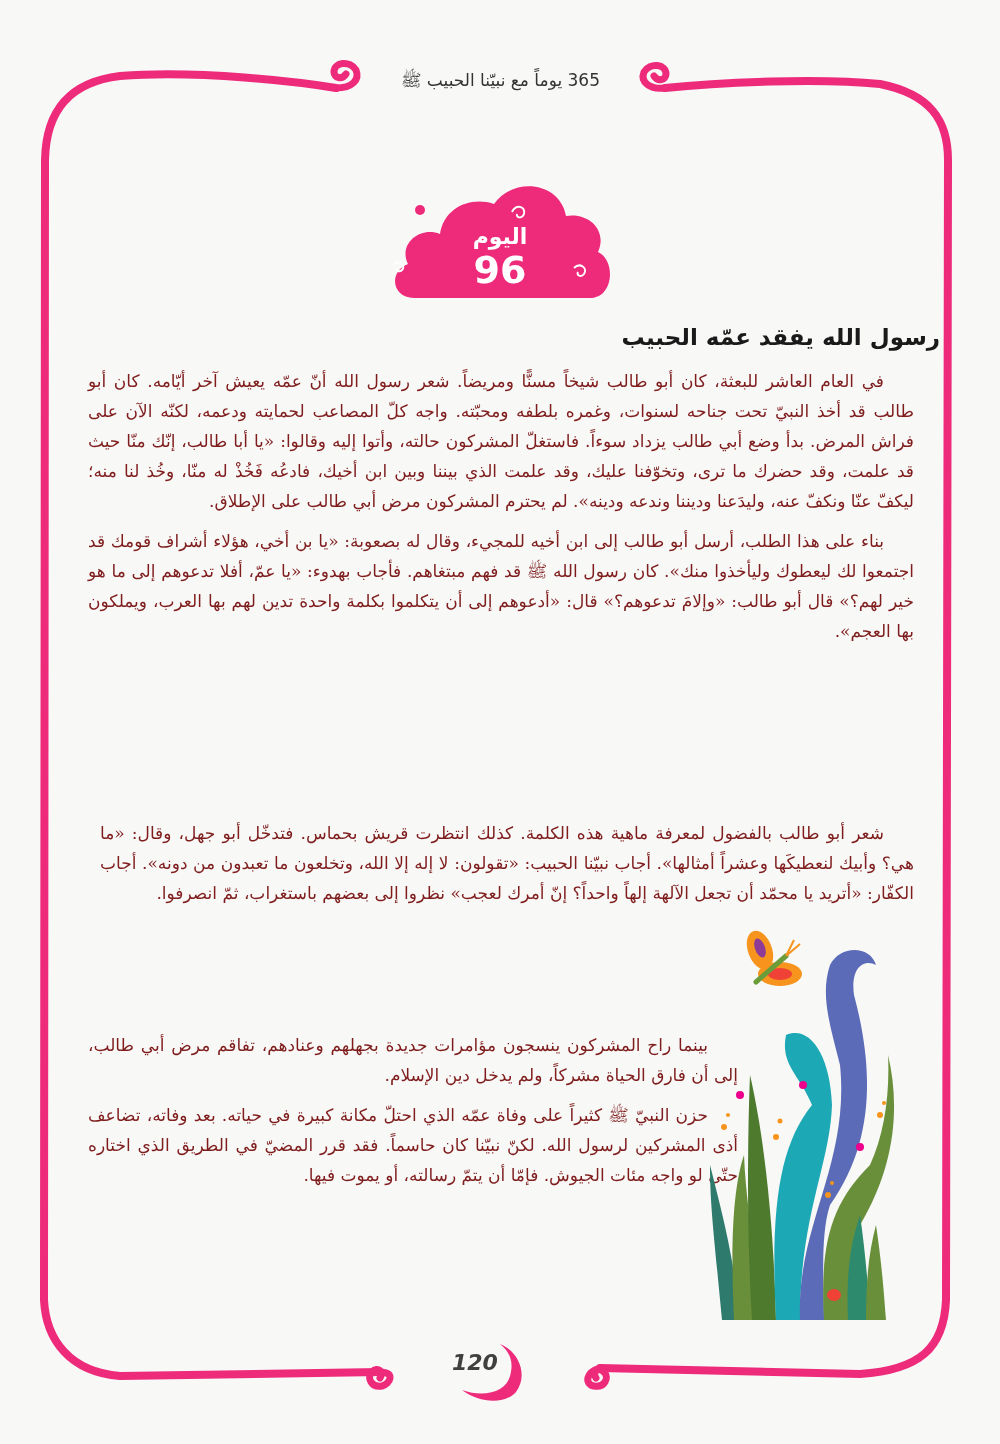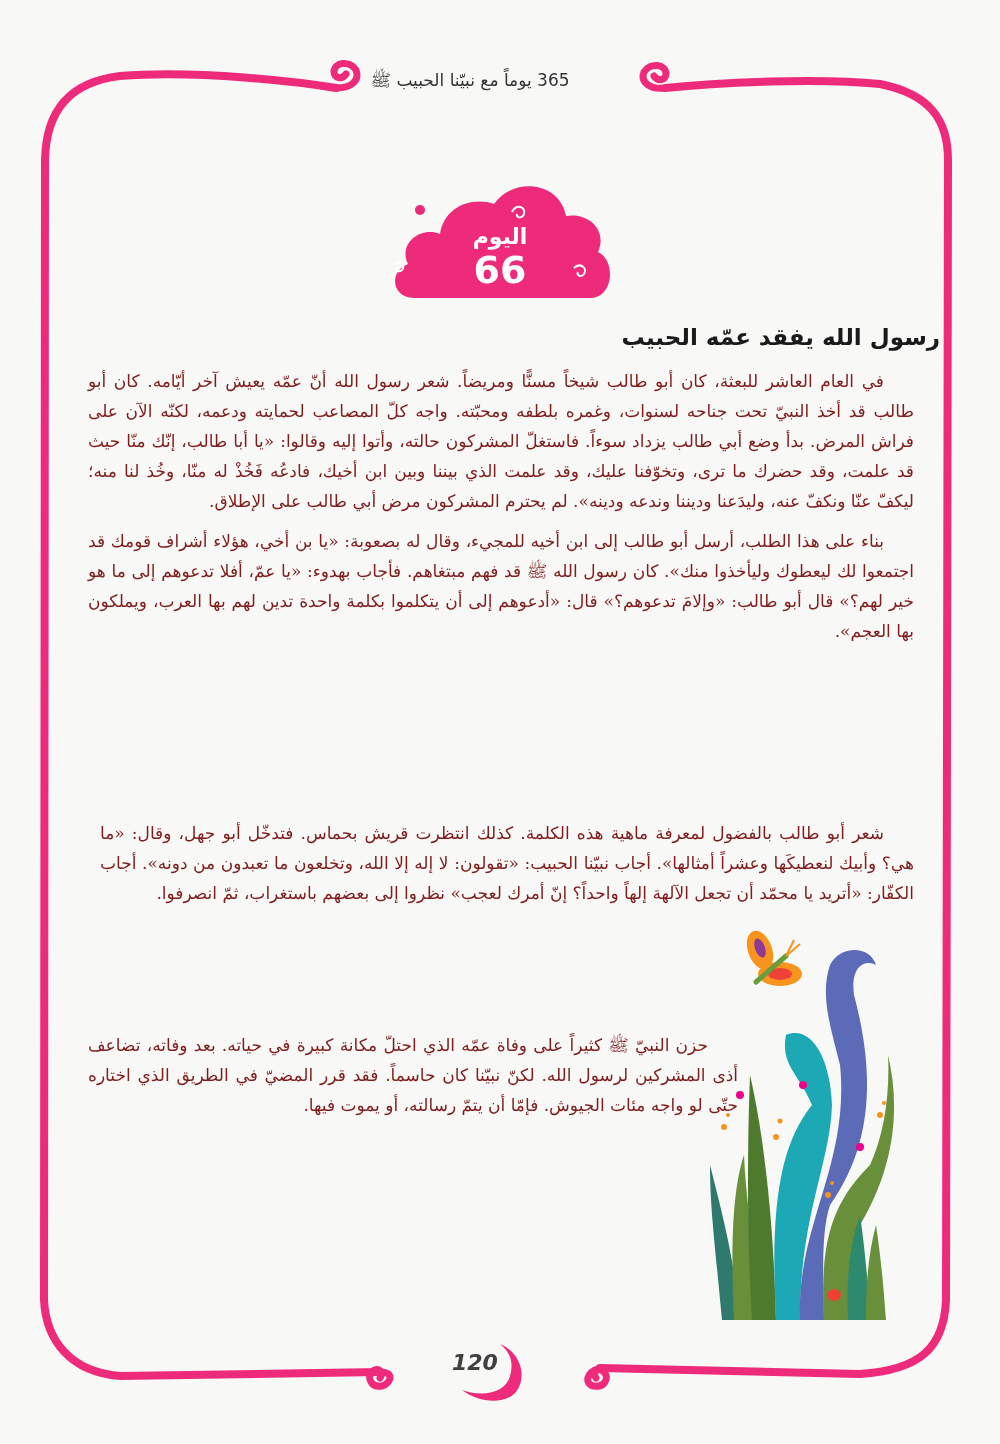--- a/index.html
+++ b/index.html
@@ -4,21 +4,21 @@
 <style>
   html, body { margin:0; padding:0; }
   body {
     width:1000px; height:1444px; position:relative; overflow:hidden;
     background:#f8f8f7;
     font-family:"DejaVu Sans", sans-serif;
   }
   .border-svg { position:absolute; left:0; top:0; width:1000px; height:1444px; }
   .running-header {
     position:absolute; top:70px; left:340px; width:260px;
-    text-align:center; direction:rtl;
+    text-align:right; direction:rtl;
     font-size:17px; color:#333;
     font-family:"DejaVu Sans", sans-serif;
   }
   .cloud-wrap { position:absolute; left:384px; top:168px; width:232px; height:140px; }
   .cloud-text {
     position:absolute; left:0; top:0; width:100%; text-align:center; color:#fff;
   }
   .day-label { position:absolute; top:56px; width:100%; font-size:22px; font-weight:bold; direction:rtl; }
   .day-number { position:absolute; top:80px; width:100%; font-size:38px; font-weight:bold; font-family:"DejaVu Sans", sans-serif; }
   .title {
@@ -69,37 +69,38 @@
       <path d="M128 44 c 4 -8, 14 -6, 12 2 c -2 5, -8 4, -7 0"></path>
       <path d="M190 100 c 6 -6, 14 0, 10 6 c -3 4, -8 1, -6 -2"></path>
       <path d="M10 96 c 6 -4, 12 2, 8 6 c -3 3, -7 0, -5 -2"></path>
     </g>
     <circle cx="36" cy="42" r="5" fill="#ee2a7b"></circle>
     <circle cx="146" cy="34" r="4" fill="#ee2a7b"></circle>
     <circle cx="186" cy="72" r="4" fill="#ee2a7b"></circle>
   </svg>
   <div class="cloud-text">
     <div class="day-label">اليوم</div>
-    <div class="day-number">66</div>
+    <div class="day-number">96</div>
   </div>
 </div>
 
 <div class="title">رسول الله يفقد عمّه الحبيب</div>
 
 <div class="body-text p-full" style="top:366px;">
   <p>في العام العاشر للبعثة، كان أبو طالب شيخاً مسنًّا ومريضاً. شعر رسول الله أنّ عمّه يعيش آخر أيّامه. كان أبو طالب قد أخذ النبيّ تحت جناحه لسنوات، وغمره بلطفه ومحبّته. واجه كلّ المصاعب لحمايته ودعمه، لكنّه الآن على فراش المرض. بدأ وضع أبي طالب يزداد سوءاً. فاستغلّ المشركون حالته، وأتوا إليه وقالوا: «يا أبا طالب، إنّك منّا حيث قد علمت، وقد حضرك ما ترى، وتخوّفنا عليك، وقد علمت الذي بيننا وبين ابن أخيك، فادعُه فَخُذْ له منّا، وخُذ لنا منه؛ ليكفّ عنّا ونكفّ عنه، وليدَعنا وديننا وندعه ودينه». لم يحترم المشركون مرض أبي طالب على الإطلاق.</p>
   <p>بناء على هذا الطلب، أرسل أبو طالب إلى ابن أخيه للمجيء، وقال له بصعوبة: «يا بن أخي، هؤلاء أشراف قومك قد اجتمعوا لك ليعطوك وليأخذوا منك». كان رسول الله ﷺ قد فهم مبتغاهم. فأجاب بهدوء: «يا عمّ، أفلا تدعوهم إلى ما هو خير لهم؟» قال أبو طالب: «وإلامَ تدعوهم؟» قال: «أدعوهم إلى أن يتكلموا بكلمة واحدة تدين لهم بها العرب، ويملكون بها العجم».</p>
 
 </div>
 
 <div class="body-text p-full" style="top:818px; width:826px;">
   <p style="margin-left:12px;">شعر أبو طالب بالفضول لمعرفة ماهية هذه الكلمة. كذلك انتظرت قريش بحماس. فتدخّل أبو جهل، وقال: «ما هي؟ وأبيك لنعطيكَها وعشراً أمثالها». أجاب نبيّنا الحبيب: «تقولون: لا إله إلا الله، وتخلعون ما تعبدون من دونه». أجاب الكفّار: «أتريد يا محمّد أن تجعل الآلهة إلهاً واحداً؟ إنّ أمرك لعجب» نظروا إلى بعضهم باستغراب، ثمّ انصرفوا.</p>
 </div>
 
 <div class="body-text p-narrow" style="top:1030px;">
+  <p>بينما راح المشركون ينسجون مؤامرات جديدة بجهلهم وعنادهم، تفاقم مرض أبي طالب، إلى أن فارق الحياة مشركاً، ولم يدخل دين الإسلام.</p>
   <p>حزن النبيّ ﷺ كثيراً على وفاة عمّه الذي احتلّ مكانة كبيرة في حياته. بعد وفاته، تضاعف أذى المشركين لرسول الله. لكنّ نبيّنا كان حاسماً. فقد قرر المضيّ في الطريق الذي اختاره حتّى لو واجه مئات الجيوش. فإمّا أن يتمّ رسالته، أو يموت فيها.</p>
 </div>
 
 <svg class="illustration" viewBox="0 0 240 420">
 
   <g transform="translate(50,25)">
     <ellipse cx="10" cy="20" rx="12" ry="20" fill="#f7941d" transform="rotate(-20 10 20)"></ellipse>
     <ellipse cx="10" cy="18" rx="5" ry="10" fill="#8e3a97" transform="rotate(-20 10 18)"></ellipse>
     <ellipse cx="30" cy="44" rx="22" ry="12" fill="#f7941d"></ellipse>
     <ellipse cx="30" cy="44" rx="12" ry="6" fill="#ef4136"></ellipse>

